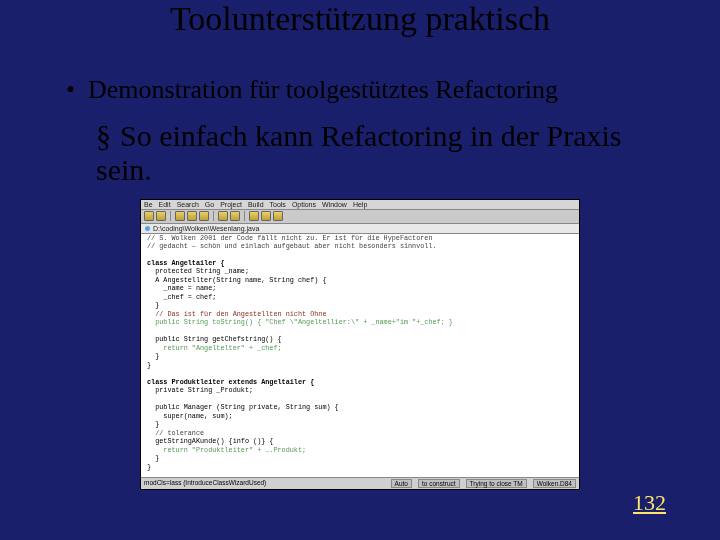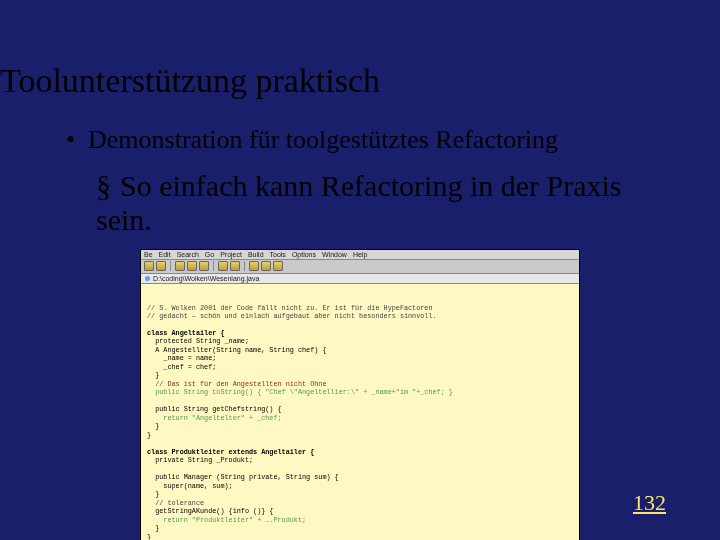--- a/index.html
+++ b/index.html
@@ -15,29 +15,30 @@
   .slide {
     width: 100%;
     height: 100%;
     position: relative;
     padding: 0;
   }
   .title {
     color: #000;
     font-size: 34px;
     font-weight: 400;
-    padding-top: 62px;
+    text-align: center;
     padding-bottom: 24px;
   }
   .bullet-l1 {
     color: #000;
     font-size: 26px;
     padding-left: 66px;
     line-height: 1.25;
     margin-bottom: 12px;
+    margin-top: 12px;
   }
   .bullet-l1 .bullet-mark {
     display: inline-block;
     width: 22px;
   }
   .bullet-l2 {
     color: #000;
     font-size: 30px;
     padding-left: 96px;
     padding-right: 50px;
@@ -89,25 +90,25 @@
     display: flex;
     align-items: center;
     gap: 3px;
     color: #222;
   }
   .tab-dot {
     width:5px; height:5px; border-radius:50%;
     background:#5aa3e8; flex-shrink:0;
   }
   .ide-editor {
-    background: #fef9c3;
+    background: #ffffff;
     font-family: "Courier New", monospace;
     font-size: 6.8px;
     line-height: 1.25;
-    padding: 20px 6px 6px 6px;
+    padding: 0 6px 6px 6px;
     color: #000;
     min-height: 155px;
     white-space: pre;
     overflow: hidden;
   }
   .ide-editor .kw { color: #000; font-weight: bold; }
   .ide-editor .cm { color: #444; }
   .ide-editor .str { color: #559955; }
   .ide-editor .hl { color: #8a2f1e; }
   .ide-status {

